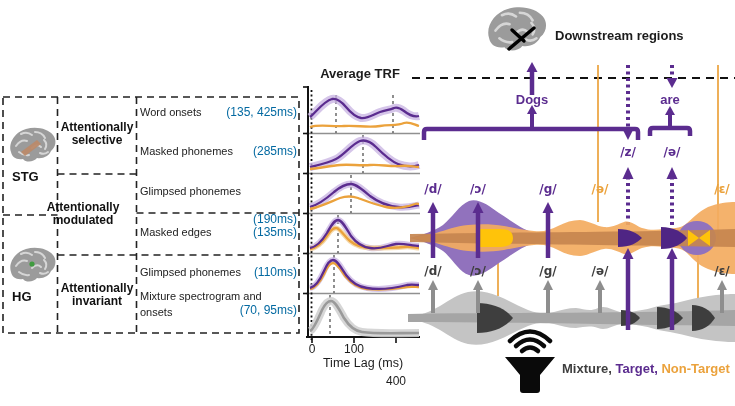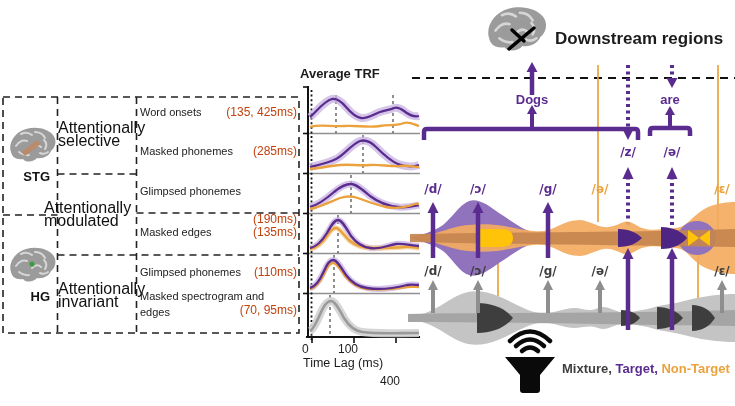--- a/index.html
+++ b/index.html
@@ -1,26 +1,26 @@
 <!DOCTYPE html>
 <html><head>
 <meta charset="utf-8">
 <style>
   html,body{margin:0;padding:0;background:#fff;}
   #fig{position:relative;width:735px;height:406px;background:#fff;overflow:hidden;
        font-family:"Liberation Sans",sans-serif;}
   #gfx{position:absolute;left:0;top:0;}
   .t{position:absolute;color:#1c1c1c;white-space:nowrap;line-height:1.15;}
   .b{font-weight:bold;}
-  .ctr{text-align:left;}
+  .ctr{text-align:center;}
   .rt{text-align:right;}
   .feat{font-size:11px;color:#222;}
-  .lat{font-size:12px;color:#c2410c;}
-  .att{font-size:16px;font-weight:normal;text-align:left;line-height:13px;color:#111;}
-  .region{font-size:13px;font-weight:bold;text-align:right;color:#111;}
+  .lat{font-size:12px;color:#0369a1;}
+  .att{font-size:12px;font-weight:bold;text-align:center;line-height:13px;color:#111;}
+  .region{font-size:13px;font-weight:bold;text-align:left;color:#111;}
   .purple{color:#5b2c8f;}
   .orange{color:#eba23c;}
   .grayph{color:#3e3e3e;}
   .phon{font-family:"DejaVu Sans",sans-serif;font-size:12px;font-weight:bold;text-align:center;}
   .word{font-size:13px;font-weight:bold;text-align:center;}
   .legend{font-size:13px;font-weight:bold;}
 </style>
 </head>
 <body>
 
@@ -234,30 +234,30 @@
   <div class="t feat" style="left:140px;top:106px;">Word onsets</div>
   <div class="t lat rt" style="right:438px;top:106px;">(135, 425ms)</div>
   <div class="t feat" style="left:140px;top:145px;">Masked phonemes</div>
   <div class="t lat rt" style="right:438px;top:145px;">(285ms)</div>
   <div class="t feat" style="left:140px;top:185px;">Glimpsed phonemes</div>
   <div class="t lat rt" style="right:438px;top:185px;margin-top:28px;">(190ms)</div>
   <div class="t feat" style="left:140px;top:226px;">Masked edges</div>
   <div class="t lat rt" style="right:438px;top:226px;">(135ms)</div>
   <div class="t feat" style="left:140px;top:266px;">Glimpsed phonemes</div>
   <div class="t lat rt" style="right:438px;top:266px;">(110ms)</div>
-  <div class="t feat" style="left:140px;top:288px;width:128px;white-space:normal;line-height:16px;">Masked spectrogram and edges</div>
+  <div class="t feat" style="left:140px;top:288px;width:128px;white-space:normal;line-height:16px;">Mixture spectrogram and onsets</div>
   <div class="t lat rt" style="right:438px;top:304px;">(70, 95ms)</div>
 
   <div class="t b ctr" style="left:300px;top:67px;width:120px;font-size:13px;">Average TRF</div>
   <div class="t ctr" style="left:302px;top:343px;width:20px;font-size:12px;">0</div>
   <div class="t ctr" style="left:338px;top:343px;width:32px;font-size:12px;">100</div>
   <div class="t ctr" style="left:380px;top:343px;width:32px;font-size:12px;margin-top:32px;">400</div>
   <div class="t ctr" style="left:303px;top:356px;width:120px;font-size:12.5px;">Time Lag (ms)</div>
 
-  <div class="t b" style="left:555px;top:29px;font-size:17px;">Downstream regions</div>
+  <div class="t b" style="left:555px;top:29px;font-size:13px;">Downstream regions</div>
   <div class="t word purple" style="left:502px;top:93px;width:60px;">Dogs</div>
   <div class="t word purple" style="left:640px;top:93px;width:60px;">are</div>
 
   <div class="t phon purple" style="left:608px;top:146px;width:40px;">/z/</div>
   <div class="t phon purple" style="left:652px;top:146px;width:40px;">/ə/</div>
 
   <div class="t phon purple" style="left:413px;top:183px;width:40px;">/d/</div>
   <div class="t phon purple" style="left:458px;top:183px;width:40px;">/ɔ/</div>
   <div class="t phon purple" style="left:528px;top:183px;width:40px;">/g/</div>
   <div class="t phon orange" style="left:580px;top:183px;width:40px;">/ə/</div>

